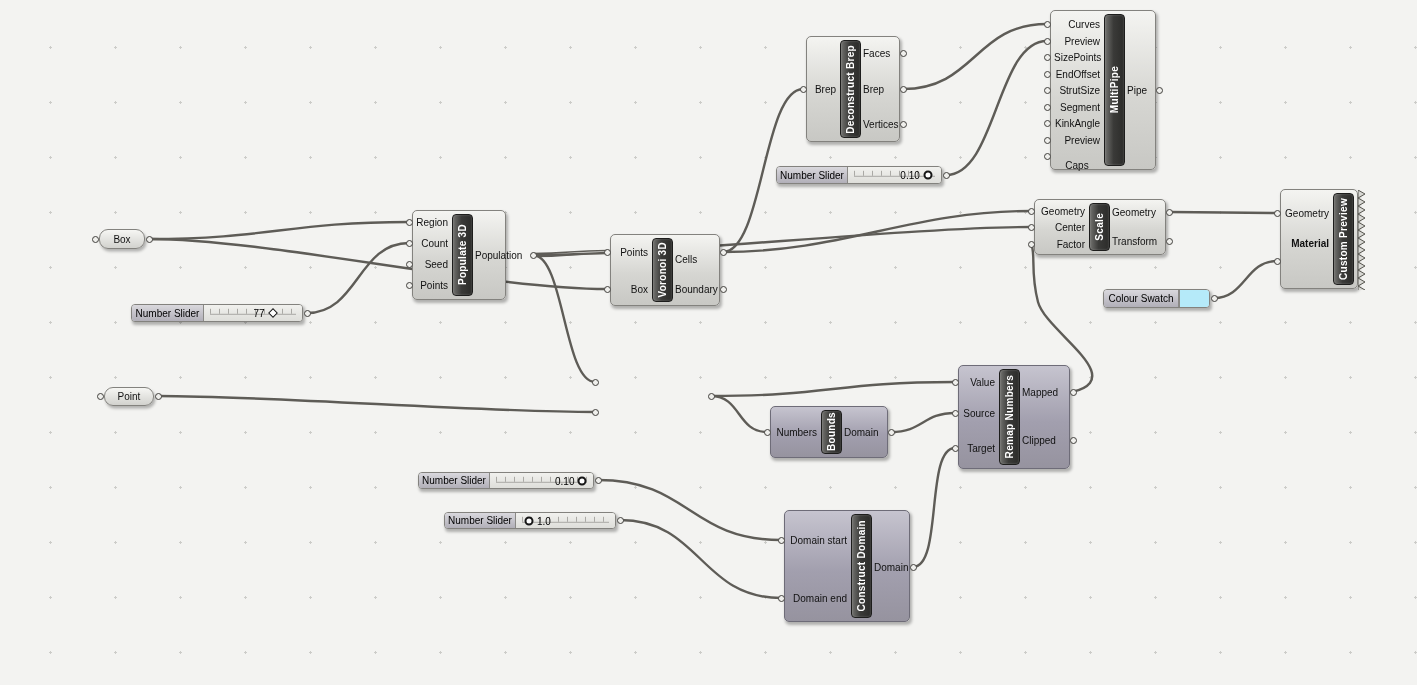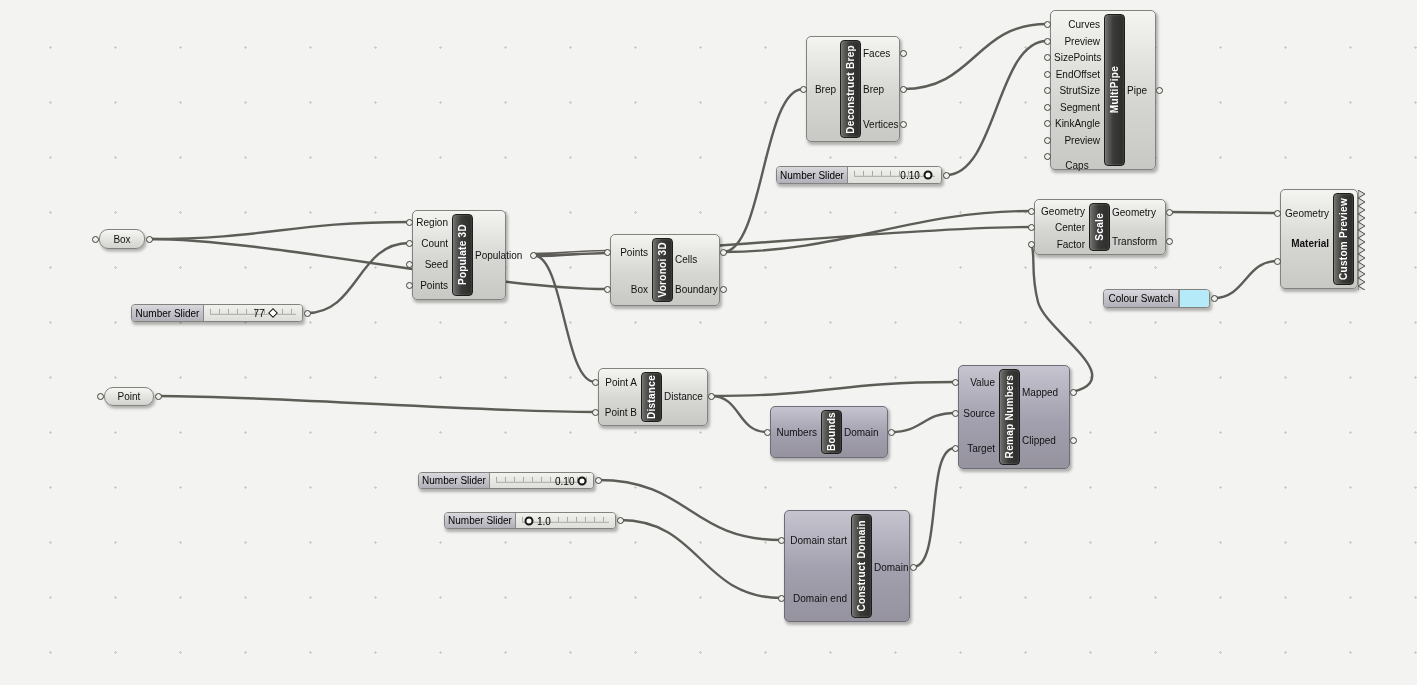--- a/index.html
+++ b/index.html
@@ -224,28 +224,20 @@
       <div class="swatch-color" style="background: rgb(181, 234, 249);"></div>
     </div>
     <div class="nub" style="left: 96.5px; top: 392.5px;"></div>
     <div class="nub" style="left: 154.5px; top: 392.5px;"></div>
     <div class="node param" style="left: 104px; top: 387px; width: 50px; height: 19px;">
       <span>Point</span>
     </div>
     <div class="nub" style="left: 591.5px; top: 378.5px;"></div>
     <div class="nub" style="left: 591.5px; top: 408.5px;"></div>
     <div class="nub" style="left: 707.5px; top: 392.5px;"></div>
-    <div class="node comp" style="left: 598px; top: 368px; width: 110px; height: 58px;">
-      <div class="plabel in" style="left: 3px; top: 7px; width: 35px;">Point A</div>
-      <div class="plabel in" style="left: 3px; top: 37px; width: 35px;">Point B</div>
-      <div class="plabel out" style="left: 65px; top: 21px; width: 42px;">Distance</div>
-      <div class="bar" style="left: 42px;">
-        <span>Distance</span>
-      </div>
-    </div>
     <div class="nub" style="left: 763.5px; top: 428.5px;"></div>
     <div class="nub" style="left: 887.5px; top: 428.5px;"></div>
     <div class="node comp dark" style="left: 770px; top: 406px; width: 118px; height: 52px;">
       <div class="plabel in" style="left: 3px; top: 19px; width: 43px;">Numbers</div>
       <div class="plabel out" style="left: 73px; top: 19px; width: 42px;">Domain</div>
       <div class="bar" style="left: 50px;">
         <span>Bounds</span>
       </div>
     </div>
     <div class="nub" style="left: 951.5px; top: 378.5px;"></div>

